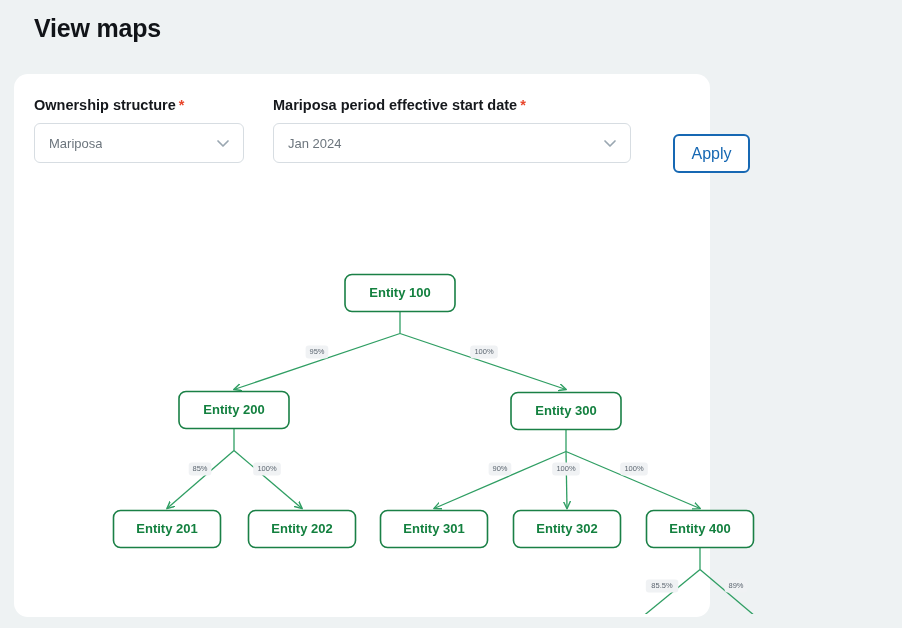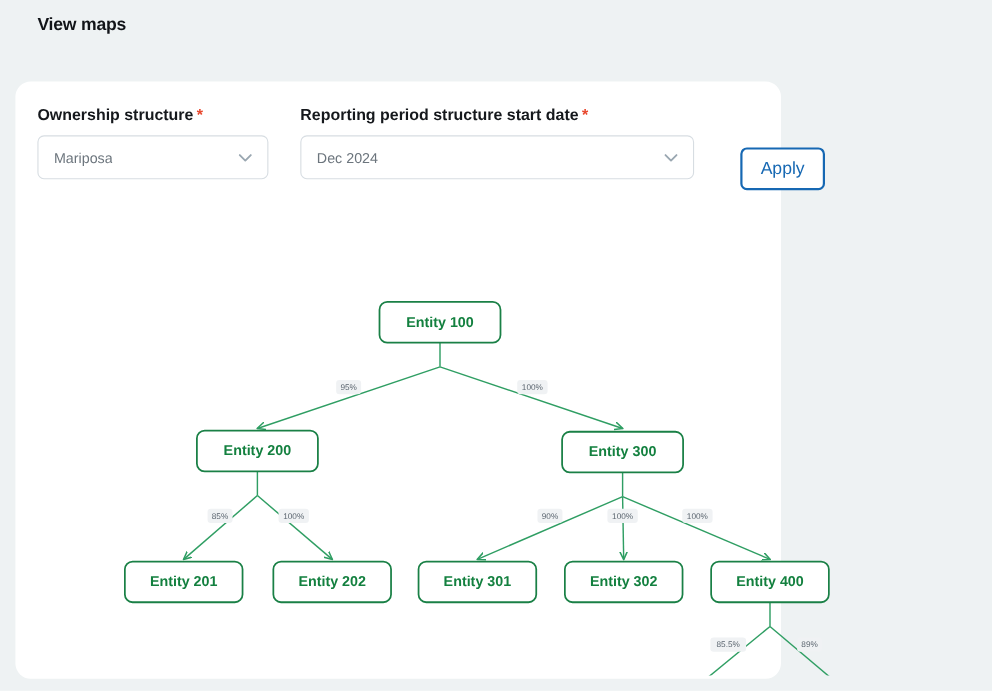--- a/index.html
+++ b/index.html
@@ -16,21 +16,21 @@
   .page {
     position: relative;
     width: 902px;
     height: 628px;
     box-sizing: border-box;
   }
   .page-title {
     position: absolute;
     left: 34px;
     top: 14px;
-    font-size: 16px;
+    font-size: 25px;
     font-weight: bold;
     color: #111418;
     letter-spacing: -0.2px;
   }
   .card {
     position: absolute;
     left: 14px;
     top: 74px;
     width: 696px;
     height: 543px;
@@ -164,23 +164,23 @@
           <span class="select-value">Mariposa</span>
           <span class="chev">
             <svg width="16" height="16" viewBox="0 0 16 16">
                 <path d="M3 6 L8 11 L13 6" fill="none" stroke="#9aa7b1" stroke-width="1.7" stroke-linecap="round" stroke-linejoin="round"></path>
               </svg>
           </span>
         </div>
       </div>
 
       <div class="field period">
-        <div class="field-label"><span>Reporting period structure start date</span><span class="req">*</span></div>
+        <div class="field-label"><span>Mariposa period effective start date</span><span class="req">*</span></div>
         <div class="select">
-          <span class="select-value">Dec 2024</span>
+          <span class="select-value">Jan 2024</span>
           <span class="chev">
             <svg width="16" height="16" viewBox="0 0 16 16">
                 <path d="M3 6 L8 11 L13 6" fill="none" stroke="#9aa7b1" stroke-width="1.7" stroke-linecap="round" stroke-linejoin="round"></path>
               </svg>
           </span>
         </div>
       </div>
 
       <button class="apply-btn">Apply</button>
     </div>

